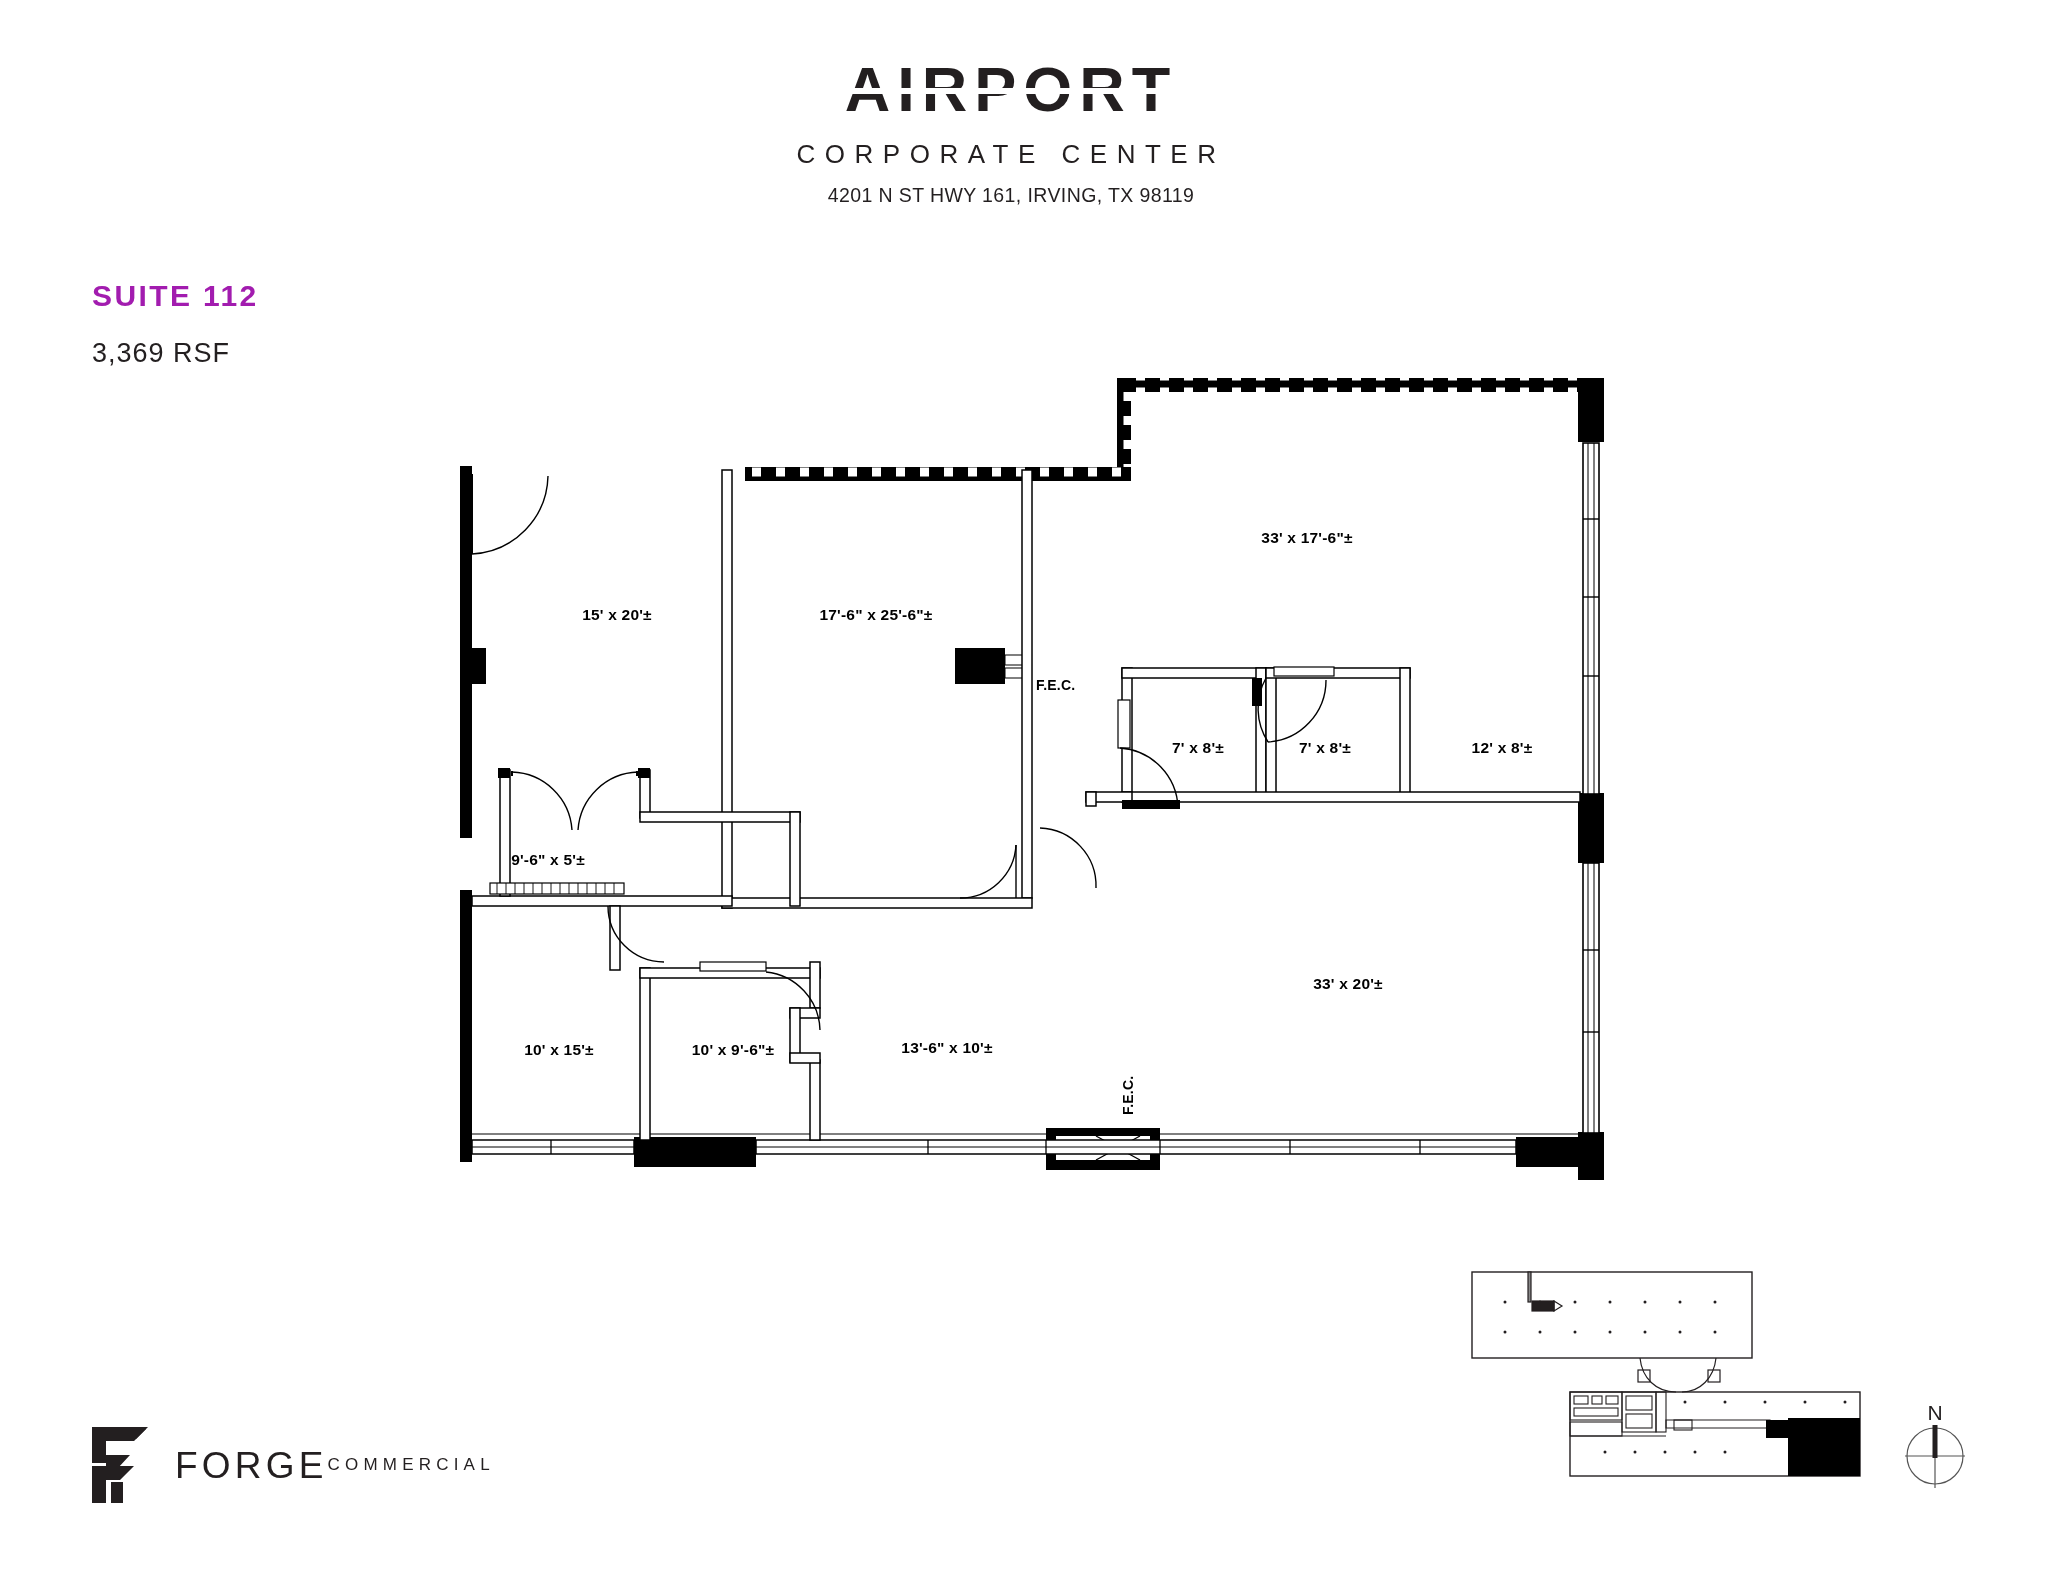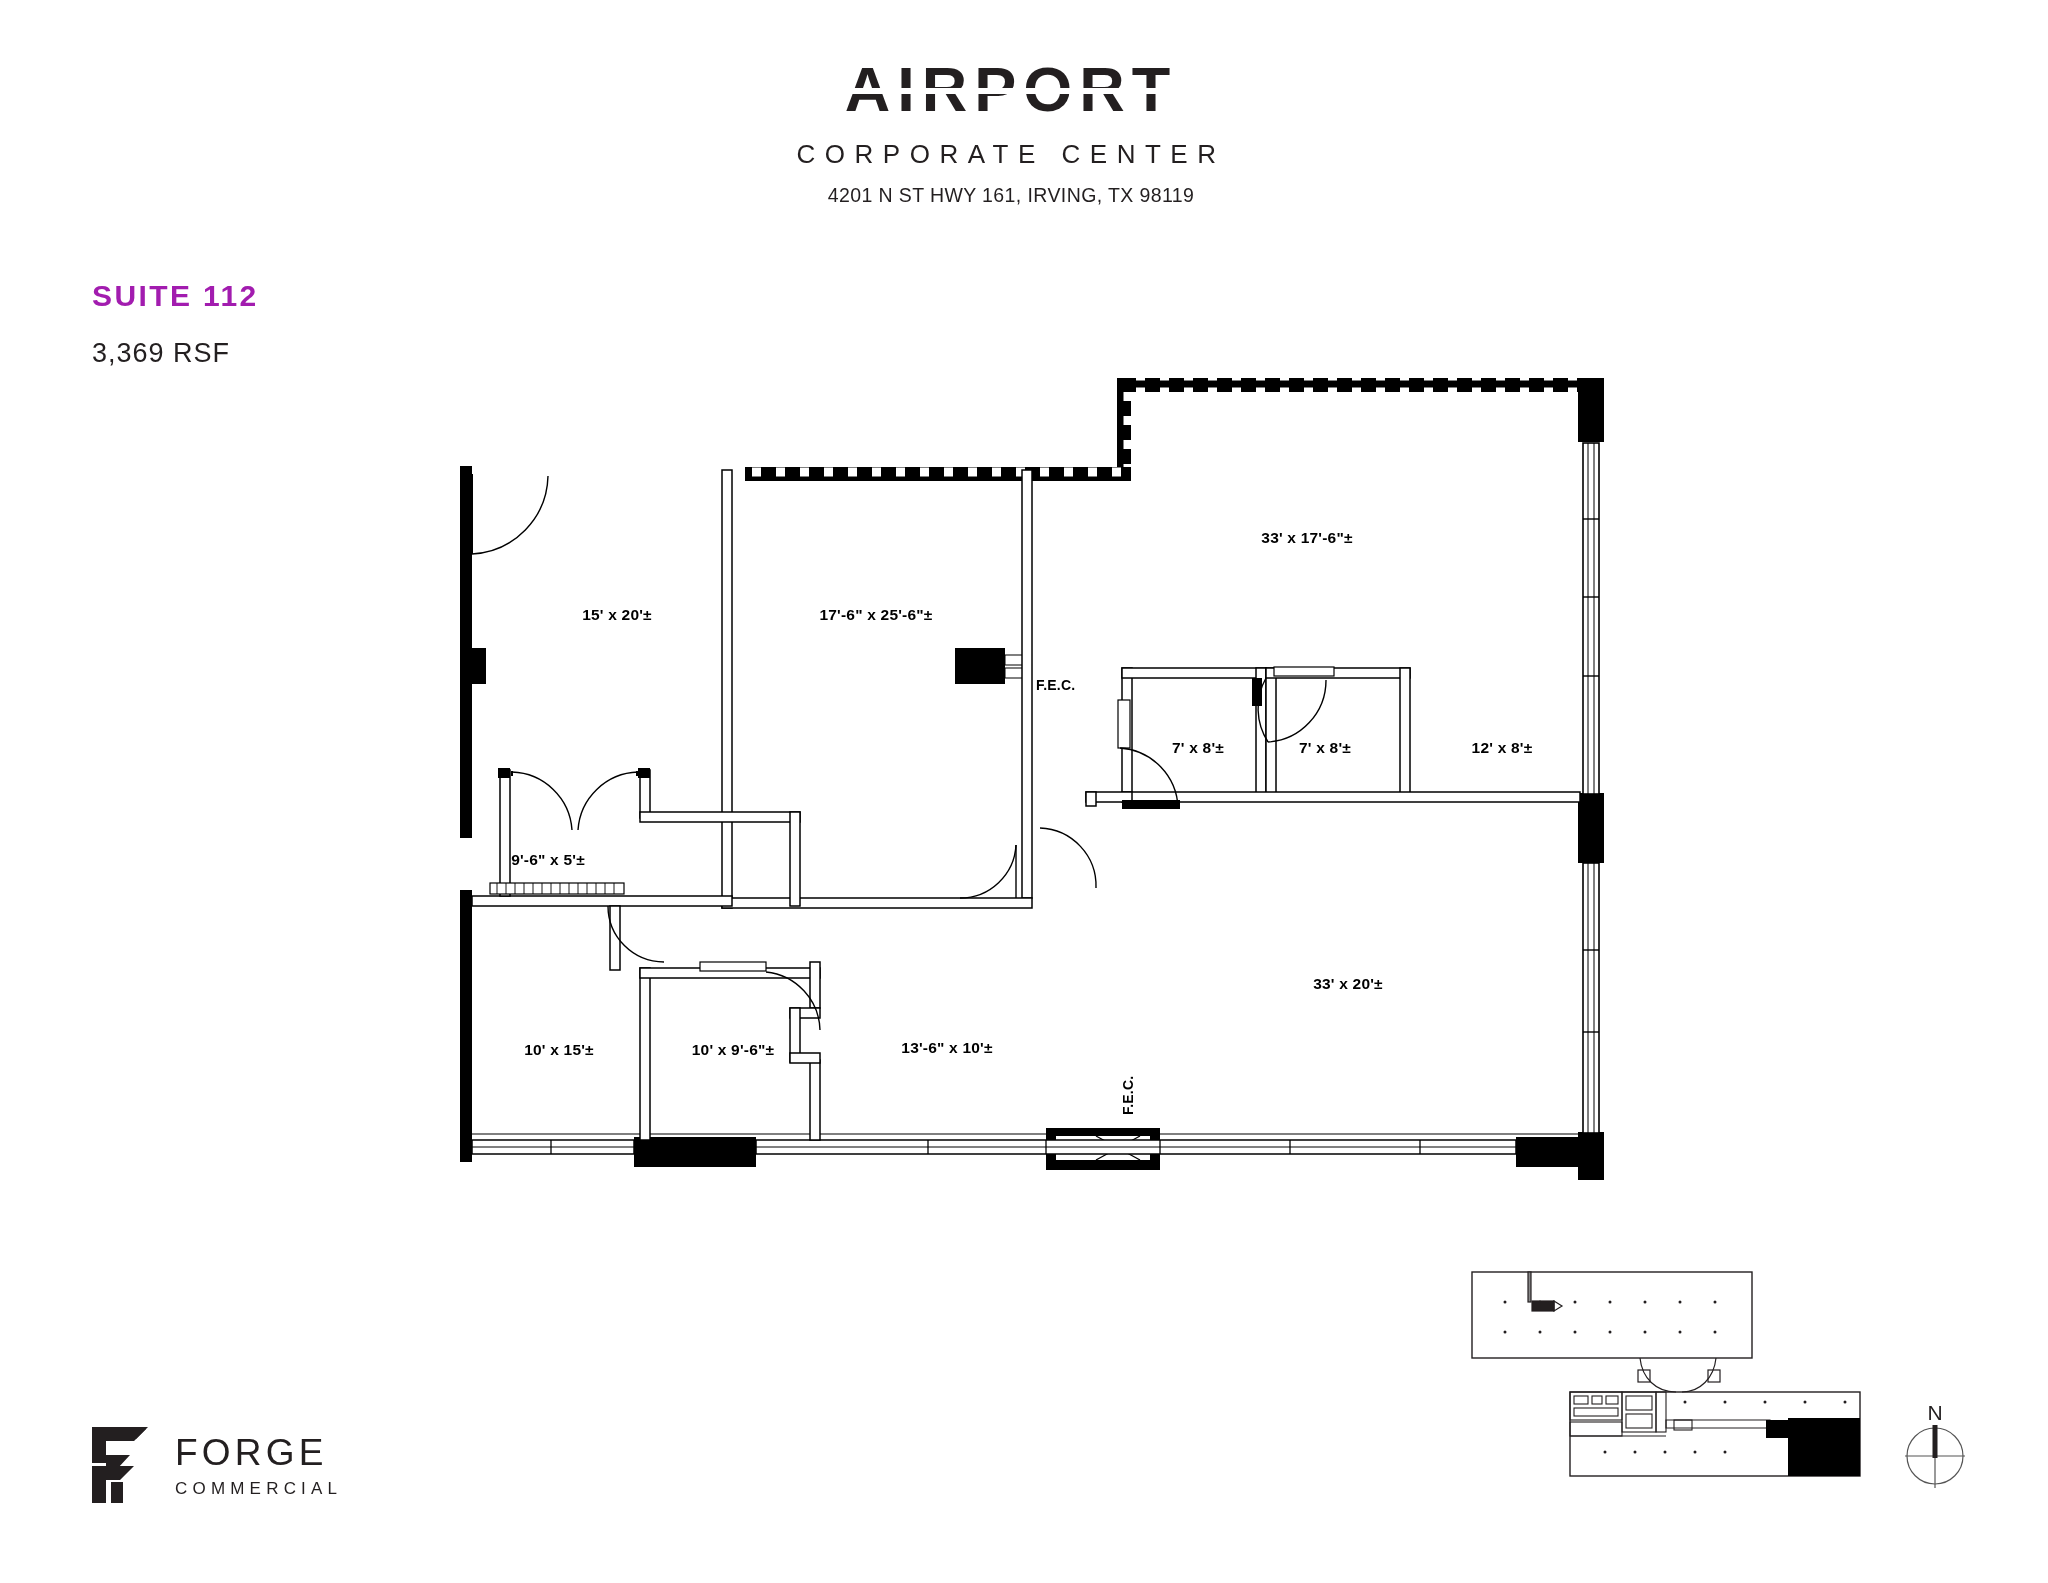--- a/index.html
+++ b/index.html
@@ -111,21 +111,21 @@
   #forge-logo {
     position: absolute;
     left: 90px;
     top: 1425px;
     display: flex;
     align-items: center;
     gap: 17px;
   }
   #forge-word {
     display: flex;
-    flex-direction: column;
+    flex-direction: row;
     justify-content: center;
   }
   #forge-name {
     font-size: 37px;
     font-weight: 400;
     letter-spacing: 4.2px;
     color: #231f20;
     line-height: 1.0;
   }
   #forge-tag {

